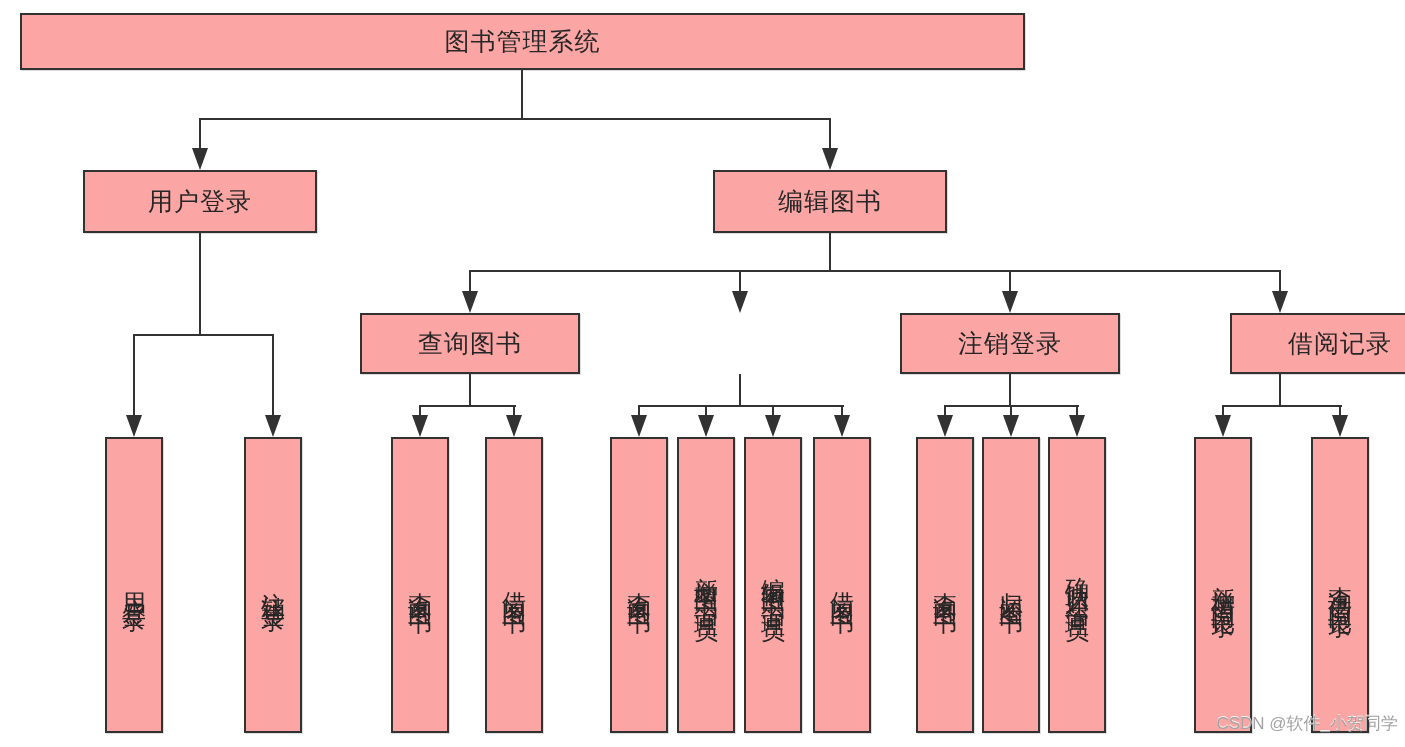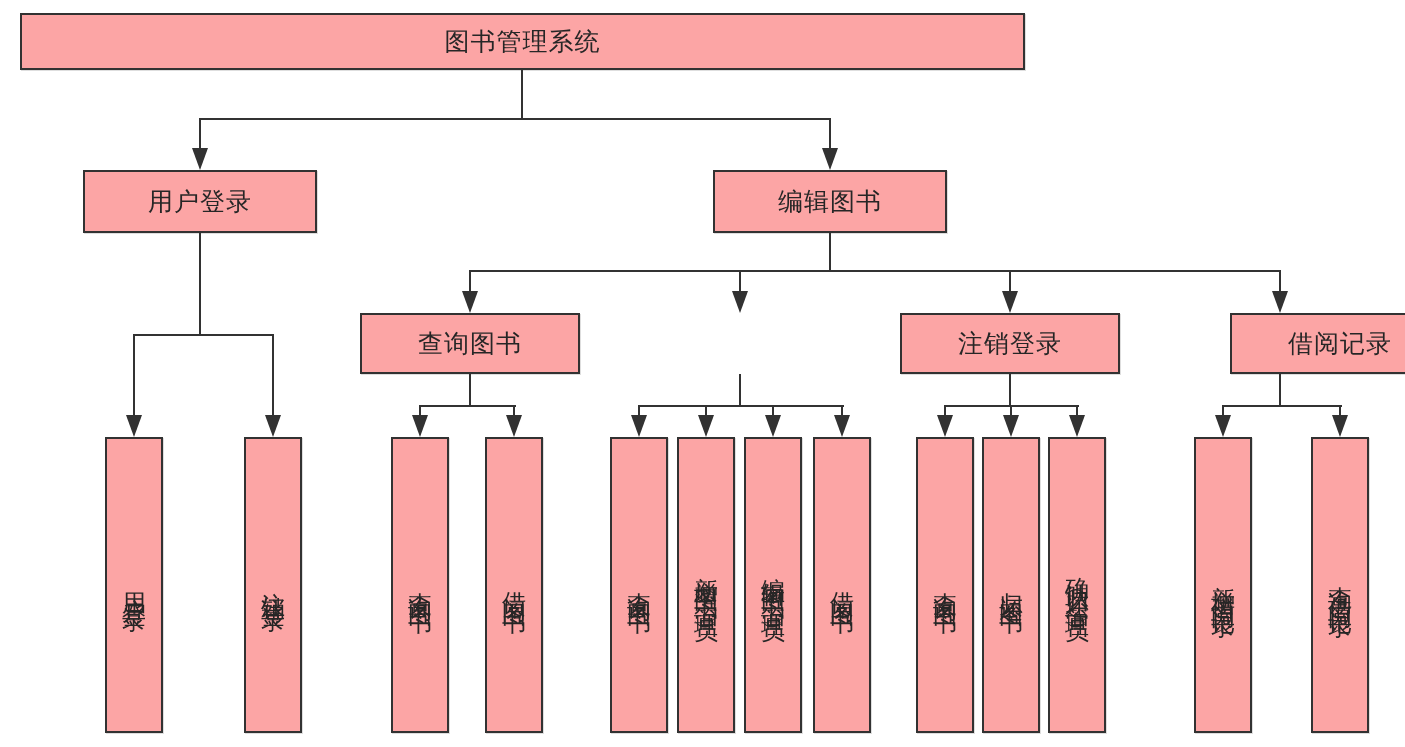--- a/index.html
+++ b/index.html
@@ -113,13 +113,14 @@
   <div class="vl" style="left:1076px;top:405px;width:2px;height:12px"></div>
   <div class="arrow" style="left:1069px;top:415px"></div>
 
   <div class="vl" style="left:1279px;top:374px;width:2px;height:33px"></div>
   <div class="hl" style="left:1222px;top:405px;width:120px;height:2px"></div>
   <div class="vl" style="left:1222px;top:405px;width:2px;height:12px"></div>
   <div class="arrow" style="left:1215px;top:415px"></div>
   <div class="vl" style="left:1339px;top:405px;width:2px;height:12px"></div>
   <div class="arrow" style="left:1332px;top:415px"></div>
 
+  <div class="watermark">CSDN @软件_小贺同学</div>
 </div>
 
 </body></html>

